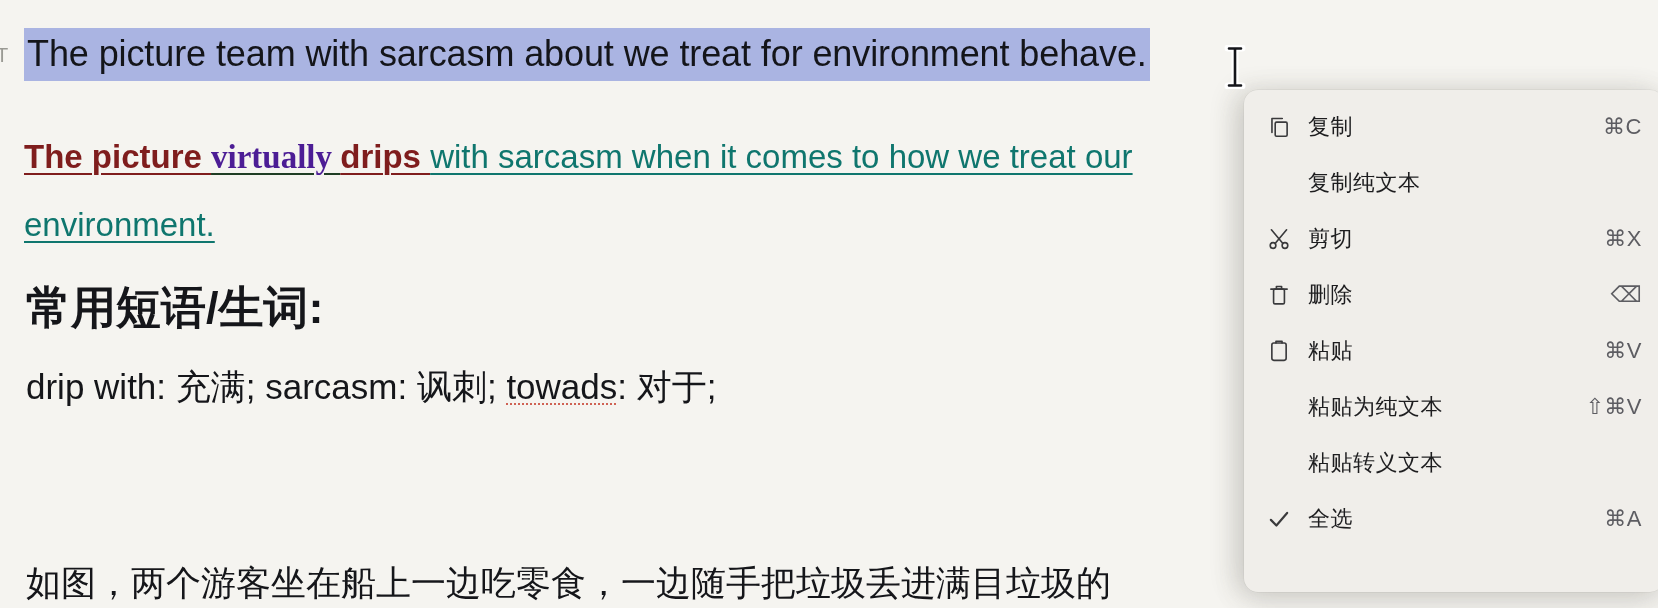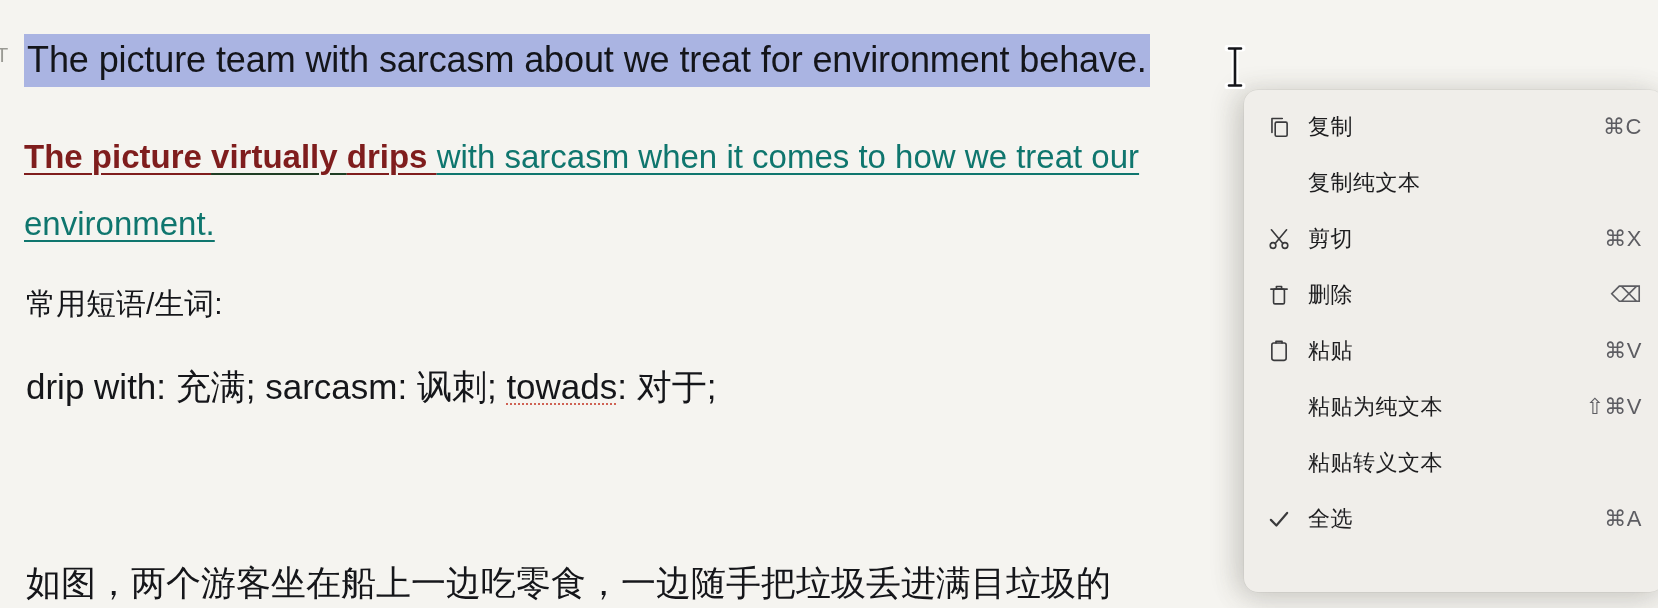--- a/index.html
+++ b/index.html
@@ -37,21 +37,21 @@
     left: -4px;
     top: 44px;
     font-size: 20px;
     color: #9a9a94;
     letter-spacing: 0;
   }
 
   
   #line-en {
     left: 24px;
-    top: 39px;
+    top: 33px;
     font-size: 36px;
     line-height: 1.18;
     letter-spacing: -0.1px;
   }
   #line-en .sel {
     background: #aab4e2;
     padding: 5px 3px 7px 3px;
     color: #14151a;
   }
 
@@ -68,38 +68,40 @@
   #line-corr .seg {
     text-decoration: underline;
     text-underline-offset: 5px;
     text-decoration-thickness: 2px;
   }
   #line-corr .red-b {
     color: #7f1d1d;
     font-weight: bold;
   }
   #line-corr .green-b {
-    color: #7f1d1d;
+    color: #4c1d95;
     font-weight: bold;
     text-decoration-color: #1f3d24;
+    font-family: Liberation Serif, serif;
   }
   #line-corr .red-n {
     color: #0f766e;
     font-weight: normal;
   }
   #line-corr .l2 {
     display: block;
     margin-top: 2px;
   }
 
   
   #line-head {
     left: 26px;
-    top: 284px;
-    font-size: 30px;
+    top: 278px;
+    font-size: 45px;
+    font-weight: bold;
   }
 
   
   #line-vocab {
     left: 26px;
     top: 364px;
     font-size: 35px;
   }
   #line-vocab .misspell {
     text-decoration: underline;

